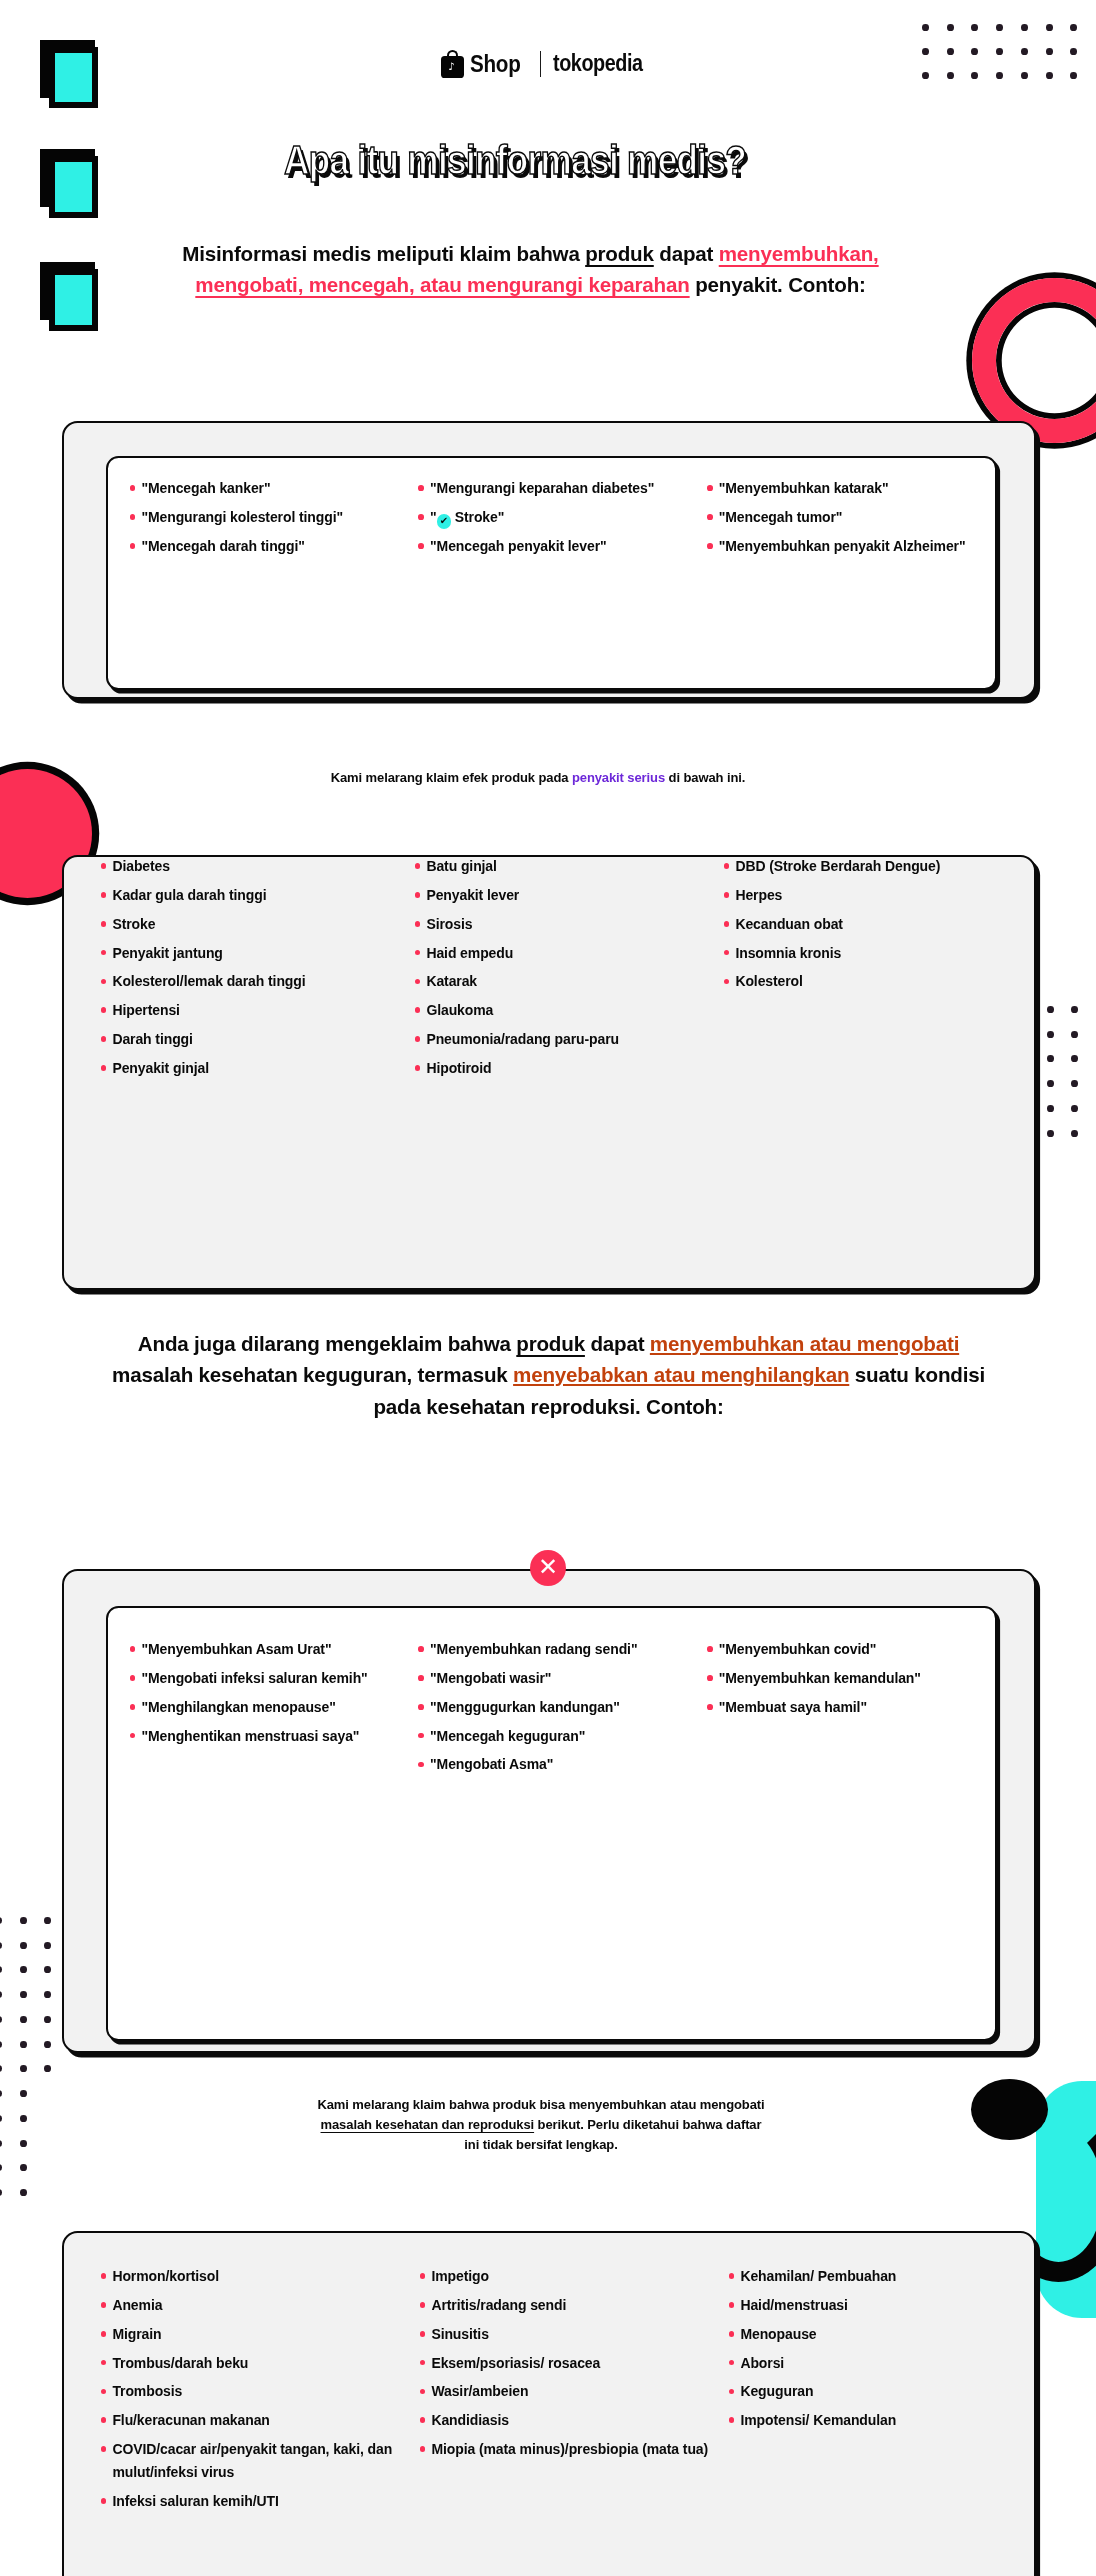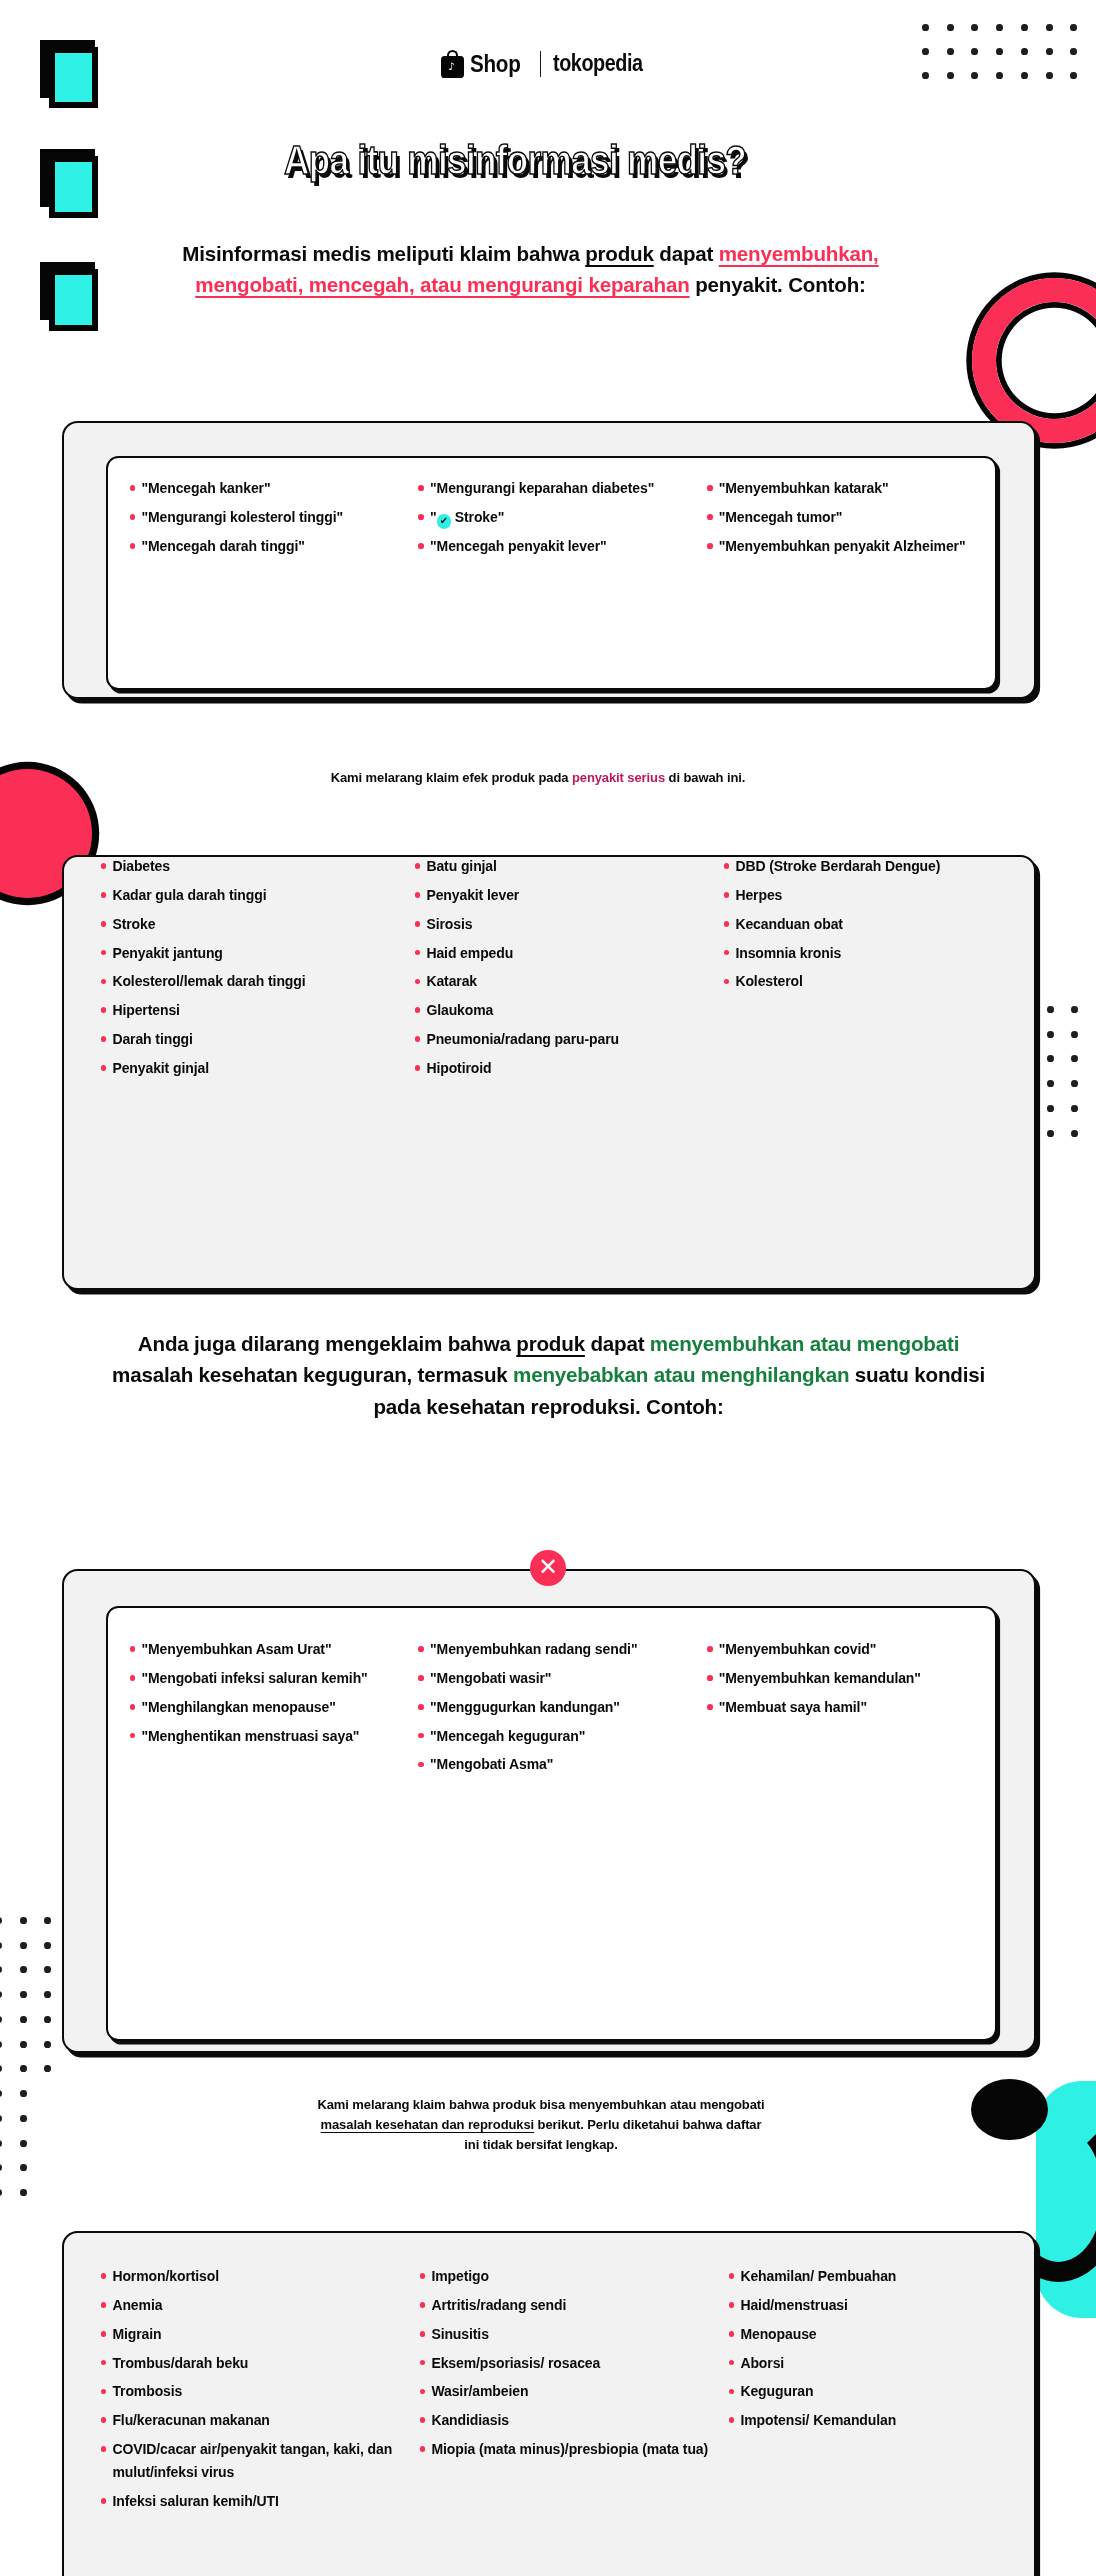--- a/index.html
+++ b/index.html
@@ -127,33 +127,33 @@
   .lead {
     position: absolute;
     text-align: center;
     font-size: 20.6px;
     line-height: 1.52;
     font-weight: 700;
     color: #0a0a0a;
     letter-spacing: -0.2px;
   }
   .lead .u { text-decoration: underline; text-underline-offset: 3.6px; text-decoration-thickness: 1.5px; }
-  .lead .r { color: #15803d; }
+  .lead .r { color: #c2410c; text-decoration: underline; }
   .lead .ru { color: #FB2F55; text-decoration: underline; text-underline-offset: 3.6px; text-decoration-thickness: 1.5px; }
 
   .note {
     position: absolute;
     text-align: center;
     font-size: 13px;
     line-height: 1.55;
     font-weight: 700;
     color: #0a0a0a;
     letter-spacing: -0.1px;
   }
-  .note .r { color: #be185d; }
+  .note .r { color: #6d28d9; }
   .note .u { text-decoration: underline; text-underline-offset: 2.6px; text-decoration-thickness: 1px; }
 
   
   .card {
     position: absolute;
     background: #F2F2F2;
     border: 2.6px solid #0a0a0a;
     border-radius: 15.5px;
     box-shadow: 4.1px 4.6px 0 #0a0a0a;
   }

